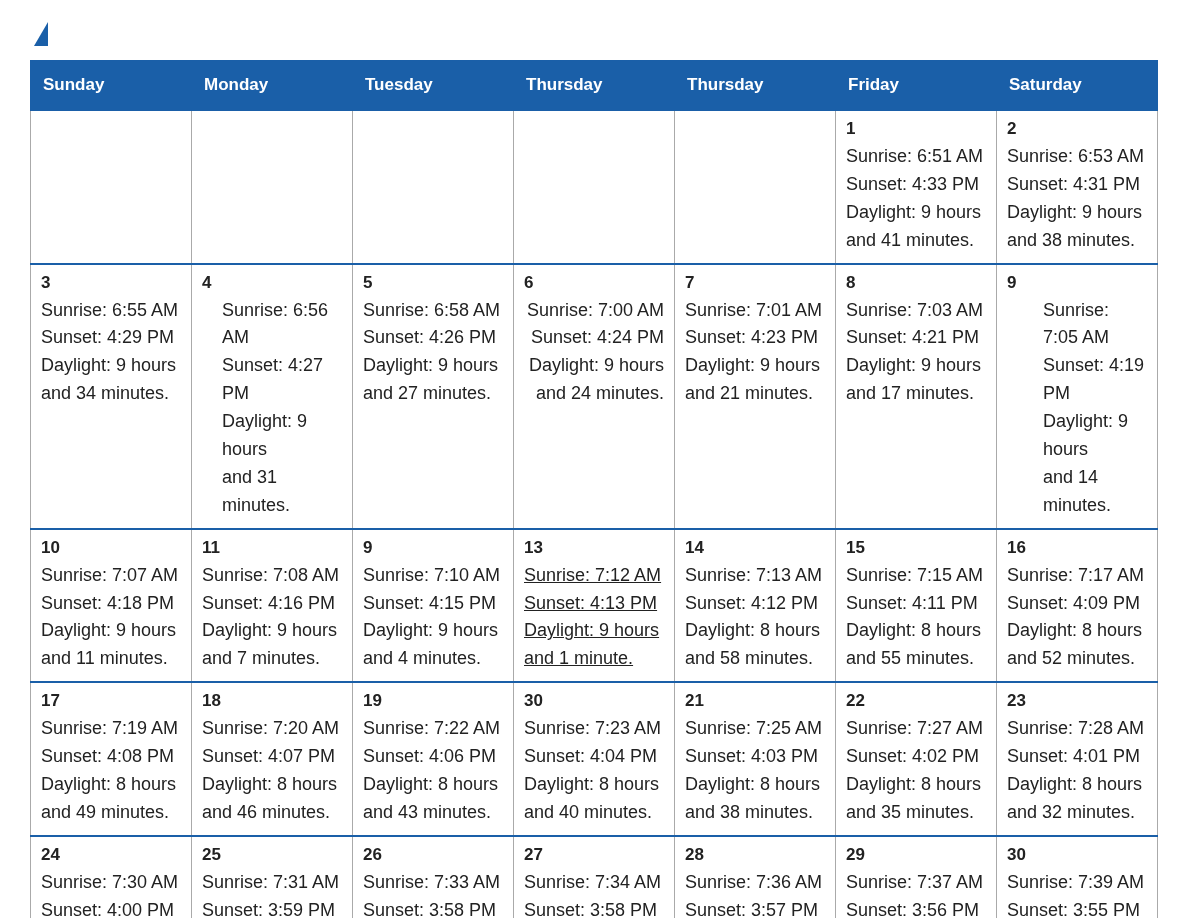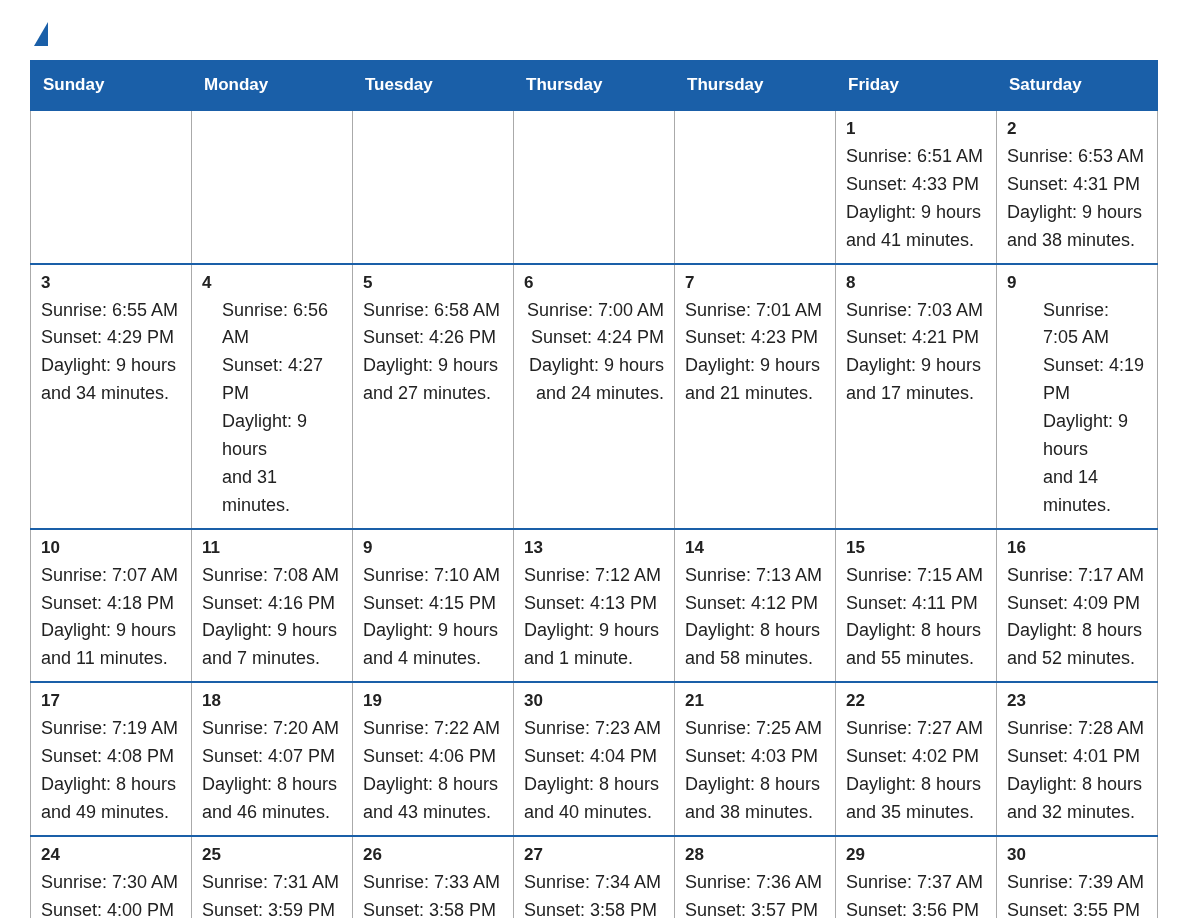--- a/index.html
+++ b/index.html
@@ -230,21 +230,21 @@
         </td>
         <td>
           <span class="day-number">9</span>
           <div class="day-info" style="white-space: pre-line;">Sunrise: 7:10 AM
 Sunset: 4:15 PM
 Daylight: 9 hours
 and 4 minutes.</div>
         </td>
         <td>
           <span class="day-number">13</span>
-          <div class="day-info" style="white-space: pre-line;">Sunrise: 7:12 AM
+          <div class="day-info" style="white-space: pre-line; text-decoration: underline;">Sunrise: 7:12 AM
 Sunset: 4:13 PM
 Daylight: 9 hours
 and 1 minute.</div>
         </td>
         <td>
           <span class="day-number">14</span>
           <div class="day-info" style="white-space: pre-line;">Sunrise: 7:13 AM
 Sunset: 4:12 PM
 Daylight: 8 hours
 and 58 minutes.</div>

